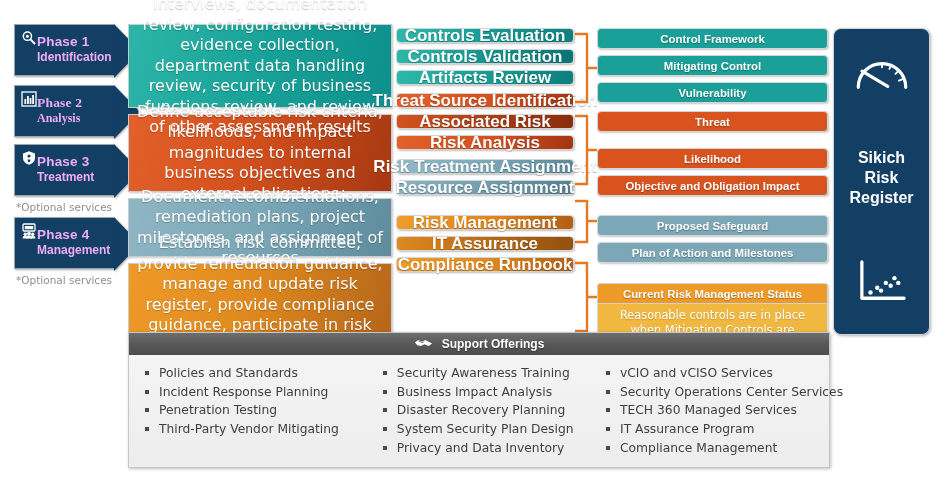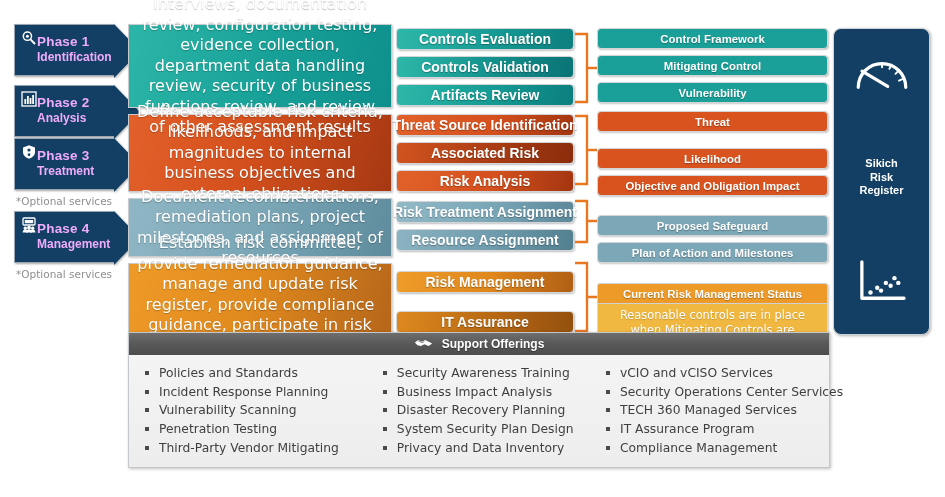--- a/index.html
+++ b/index.html
@@ -58,25 +58,25 @@
     font-size: 16px;
     line-height: 1.28;
     font-family: "DejaVu Sans", sans-serif;
     text-shadow: 0 1px 1px rgba(0,0,0,0.25);
     box-shadow: 1px 1px 2px rgba(0,0,0,0.22);
   }
 
   
   .mid-col { position: absolute; left: 396px; top: 28px; width: 178px; }
   .pill {
-    height: 22px;
+    height: 15px;
     border-radius: 4px;
     border: 1px solid #d2d5d7;
     color: #fff;
-    font-size: 14px;
+    font-size: 17px;
     font-weight: bold;
     display: flex; align-items: center; justify-content: center;
     text-shadow: 0 1px 1px rgba(0,0,0,0.3);
     box-shadow: 1px 1px 2px rgba(0,0,0,0.25);
     white-space: nowrap;
   }
 
   
   .right-col { position: absolute; left: 597px; top: 28px; width: 231px; }
   .rpill {
@@ -116,21 +116,21 @@
     width: 97px; height: 307px;
     background: #123F63;
     border-radius: 8px;
     border: 1px solid #cfd3d6;
     display: flex; flex-direction: column;
     align-items: center; justify-content: space-between;
     padding: 26px 6px 26px;
     box-shadow: 1px 1px 3px rgba(0,0,0,0.3);
   }
   .register-title {
-    color: #fff; font-size: 11px; font-weight: bold;
+    color: #fff; font-size: 16px; font-weight: bold;
     text-align: center; line-height: 1.25;
   }
 
   
   .support {
     position: absolute;
     left: 128px; top: 332px;
     width: 702px;
     border: 1px solid #c4c7c9;
     box-shadow: 1px 1px 3px rgba(0,0,0,0.25);
@@ -181,21 +181,21 @@
             <circle cx="6.4" cy="6.2" r="4.1" fill="none" stroke="#fff" stroke-width="1.5"></circle>
             <line x1="9.5" y1="9.4" x2="14" y2="14" stroke="#fff" stroke-width="2"></line>
             <circle cx="6.4" cy="6.2" r="1.5" fill="#fff"></circle>
           </svg>
       </span>
       <span class="phase-title">Phase 1</span>
       <span class="phase-sub">Identification</span>
     </div>
   </div>
 
-  <div style="margin-bottom:1px;">
+  <div style="margin-bottom:7px;font-family:Liberation Serif, serif;">
     <div class="phase-arrow">
       <span class="phase-ico">
         <svg viewBox="0 0 16 16" width="16" height="16">
             <rect x="1" y="1" width="14" height="14" fill="none" stroke="#fff" stroke-width="1.3"></rect>
             <rect x="3.4" y="8" width="1.8" height="5" fill="#fff"></rect>
             <rect x="6" y="5" width="1.8" height="8" fill="#fff"></rect>
             <rect x="8.6" y="7" width="1.8" height="6" fill="#fff"></rect>
             <rect x="11.2" y="4" width="1.8" height="9" fill="#fff"></rect>
           </svg>
       </span>
@@ -252,21 +252,21 @@
   <div class="pill" style="background:linear-gradient(100deg,#2DB8A9 0%,#13908C 55%,#0A7375 100%);margin-bottom:6px;">Controls Validation</div>
   <div class="pill" style="background:linear-gradient(100deg,#2DB8A9 0%,#159A93 55%,#0C7F7E 100%);margin-bottom:8px;">Artifacts Review</div>
 
   <div class="pill" style="background:linear-gradient(100deg,#E2612A 0%,#D4501D 55%,#A33510 100%);margin-bottom:6px;">Threat Source Identification</div>
   <div class="pill" style="background:linear-gradient(100deg,#D2541F 0%,#A93C13 55%,#8A2C0C 100%);margin-bottom:6px;">Associated Risk</div>
   <div class="pill" style="background:linear-gradient(100deg,#E2612A 0%,#D4501D 55%,#A33510 100%);margin-bottom:9px;">Risk Analysis</div>
 
   <div class="pill" style="background:linear-gradient(100deg,#92B9C6 0%,#79A6B6 55%,#5B8799 100%);margin-bottom:6px;">Risk Treatment Assignment</div>
   <div class="pill" style="background:linear-gradient(100deg,#8CB3C1 0%,#6E9BAC 55%,#52808F 100%);margin-bottom:20px;">Resource Assignment</div>
 
-  <div class="pill" style="background:linear-gradient(100deg,#EE9C2A 0%,#DE861C 55%,#B05E14 100%);margin-bottom:18px;">Risk Management</div>
+  <div class="pill" style="background:linear-gradient(100deg,#EE9C2A 0%,#DE861C 55%,#B05E14 100%);margin-bottom:6px;">Risk Management</div>
   <div class="pill" style="background:linear-gradient(100deg,#DE8A1F 0%,#B66713 55%,#93500E 100%);margin-bottom:6px;">IT Assurance</div>
   <div class="pill" style="background:linear-gradient(100deg,#EE9C2A 0%,#DE861C 55%,#B05E14 100%);">Compliance Runbook</div>
 </div>
 
 <svg class="bracket" style="left:574px;top:30px;" width="24" height="76">
   <path d="M1 4 H13 V38 H23 M13 38 V72 H1" fill="none" stroke="#E87722" stroke-width="2.4"></path>
 </svg>
 <svg class="bracket" style="left:574px;top:112px;" width="24" height="76">
   <path d="M1 4 H13 V38 H23 M13 38 V72 H1" fill="none" stroke="#E87722" stroke-width="2.4"></path>
 </svg>
@@ -330,21 +330,20 @@
         <path d="M1 6 L5 3 L9 5 L13 3 L17 5 L21 7 L17 10 L12 8 L8 10 L4 9 Z" fill="#ffffff"></path>
         <path d="M5 4 L9 6 L12 5" fill="none" stroke="#585858" stroke-width=".8"></path>
       </svg>
     </span>
     <span>Support Offerings</span>
   </div>
   <div class="support-body">
     <ul class="col-a">
       <li>Policies and Standards</li>
       <li>Incident Response Planning</li>
-      <li>Vulnerability Scanning</li>
       <li>Penetration Testing</li>
       <li>Third-Party Vendor Mitigating</li>
     </ul>
     <ul class="col-b">
       <li>Security Awareness Training</li>
       <li>Business Impact Analysis</li>
       <li>Disaster Recovery Planning</li>
       <li>System Security Plan Design</li>
       <li>Privacy and Data Inventory</li>
     </ul>

